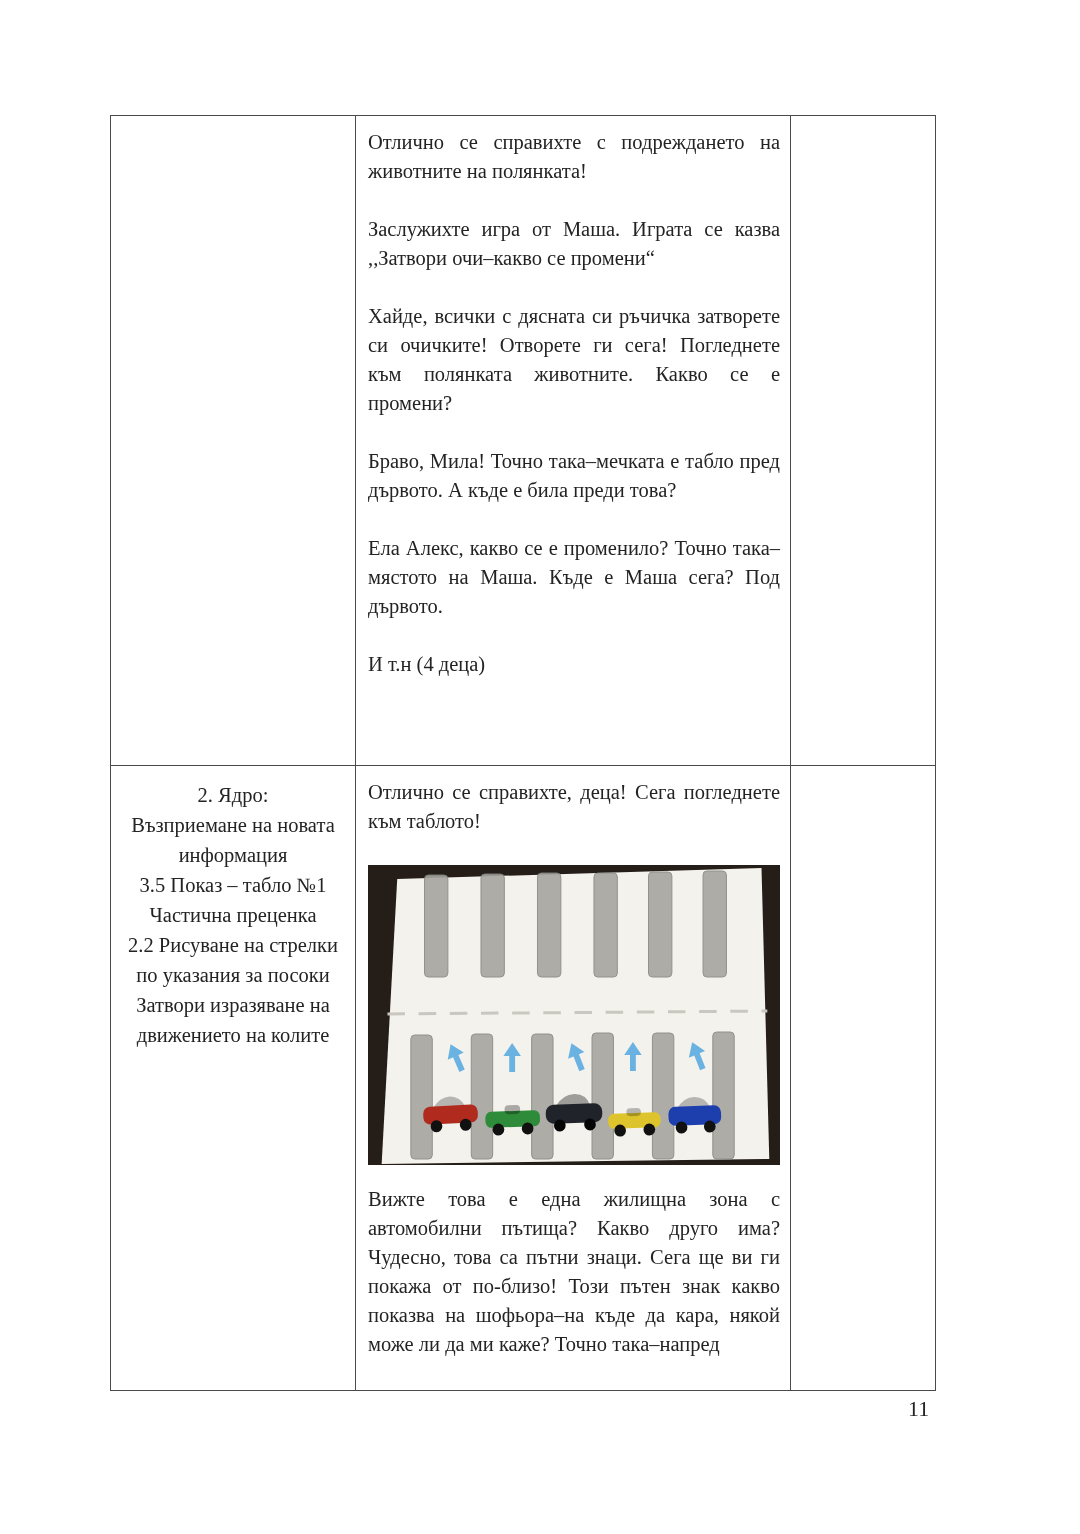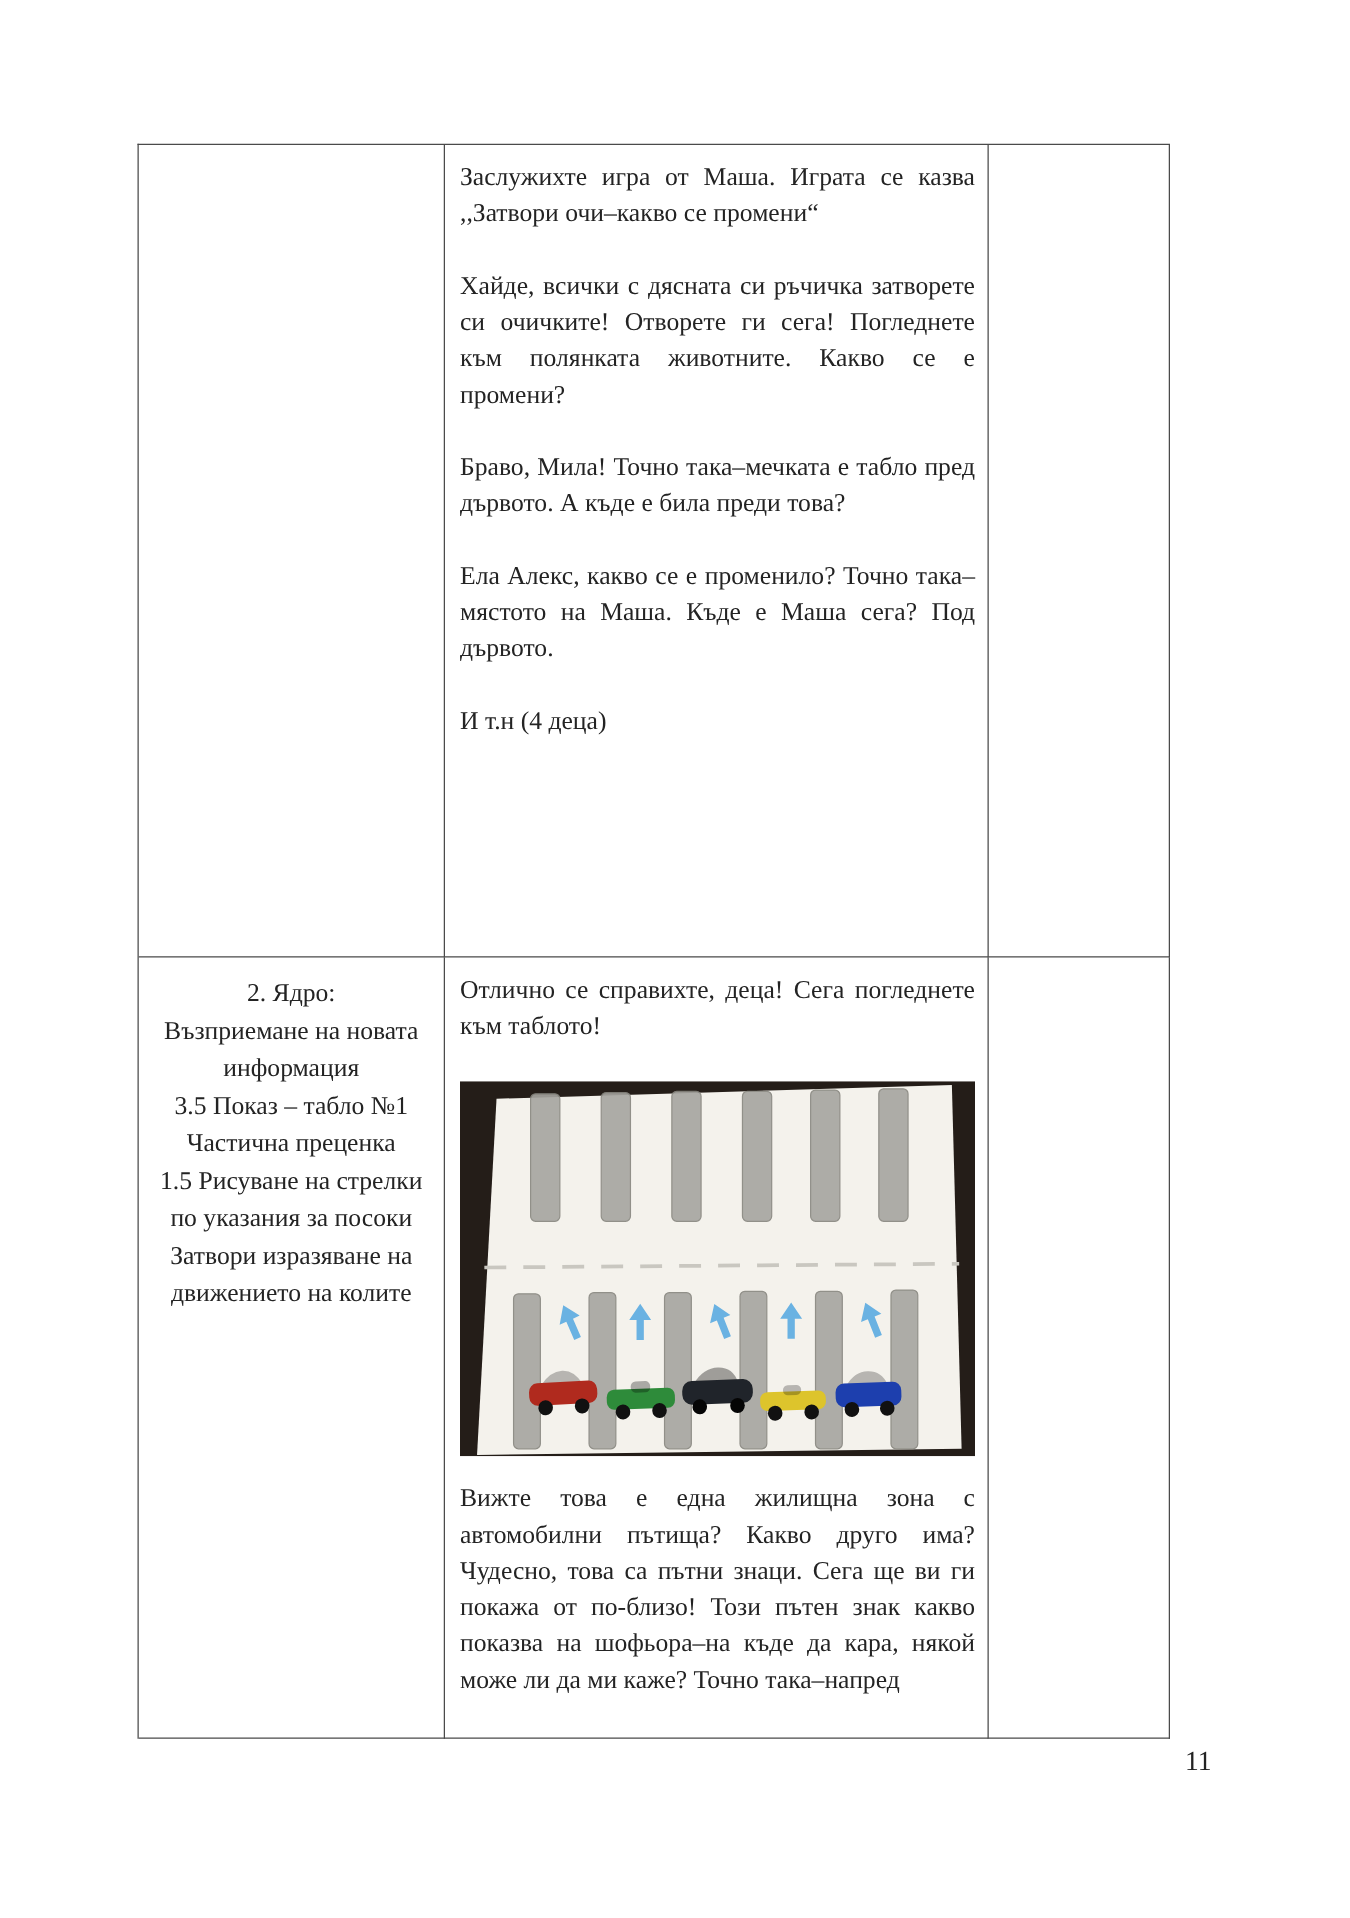--- a/index.html
+++ b/index.html
@@ -27,47 +27,48 @@
   .cell-left{padding:14px 12px 0 12px;font-size:20.5px;line-height:30px;}
   .cell-left p{margin:0;text-align:center;white-space:pre-line;}
   .gap-60{margin-top:60px;}
   .gap-110{margin-top:110px;}
   .gap-30{margin-top:30px;}
   .gap-26{margin-top:26px;}
   .board-photo{
     width:100%;height:300px;margin:2px 0 20px 0;display:block;
   }
   .page-number{
-    position:absolute;left:948px;top:1396px;
+    position:absolute;left:908px;top:1396px;
     font-size:22px;color:#232323;
   }
 </style>
 </head>
 <body>
 
 <div class="doc-table">
 
   <div class="cell cell-left"></div>
 
   <div class="cell cell-mid">
+    <p>Отлично се справихте с подреждането на животните на полянката!</p>
     <p>Заслужихте игра от Маша. Играта се казва ,,Затвори очи–какво се промени“</p>
     <p>Хайде, всички с дясната си ръчичка затворете си очичките! Отворете ги сега! Погледнете към полянката животните. Какво се е промени?</p>
     <p>Браво, Мила! Точно така–мечката  е табло пред дървото. А къде е била преди това?</p>
     <p>Ела Алекс, какво се е променило? Точно така–мястото на Маша. Къде е Маша сега? Под дървото.</p>
     <p>И т.н (4 деца)</p>
   </div>
 
   <div class="cell"></div>
 
   <div class="cell cell-left">
     <p>2. Ядро:
 Възприемане на новата информация</p>
     <p class="gap-60">3.5 Показ – табло №1</p>
     <p class="gap-110">Частична преценка</p>
-    <p class="gap-30">1.5 Рисуване на стрелки по указания за посоки</p>
+    <p class="gap-30">2.2 Рисуване на стрелки по указания за посоки</p>
     <p class="gap-26">Затвори изразяване на движението на колите</p>
   </div>
 
   <div class="cell cell-mid">
     <p>Отлично се справихте, деца! Сега погледнете към таблото!</p>
 
     <svg class="board-photo" viewBox="0 0 423 300" preserveAspectRatio="none">
       <defs>
         <path id="arrowup" d="M-3,26 L-3,10 L-9,10 L0,-3 L9,10 L3,10 L3,26 Z"></path>
       </defs>

